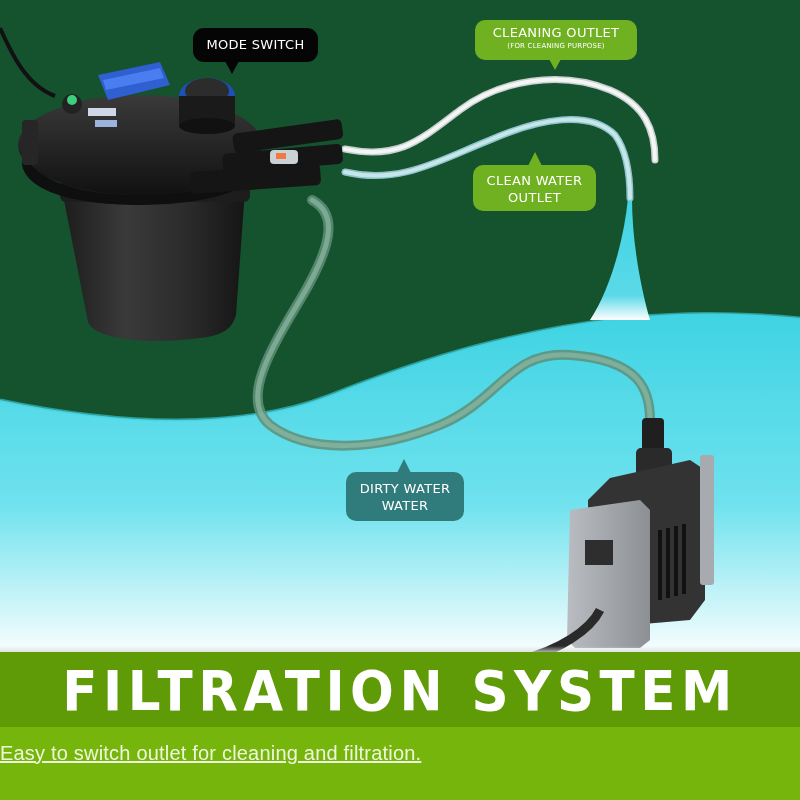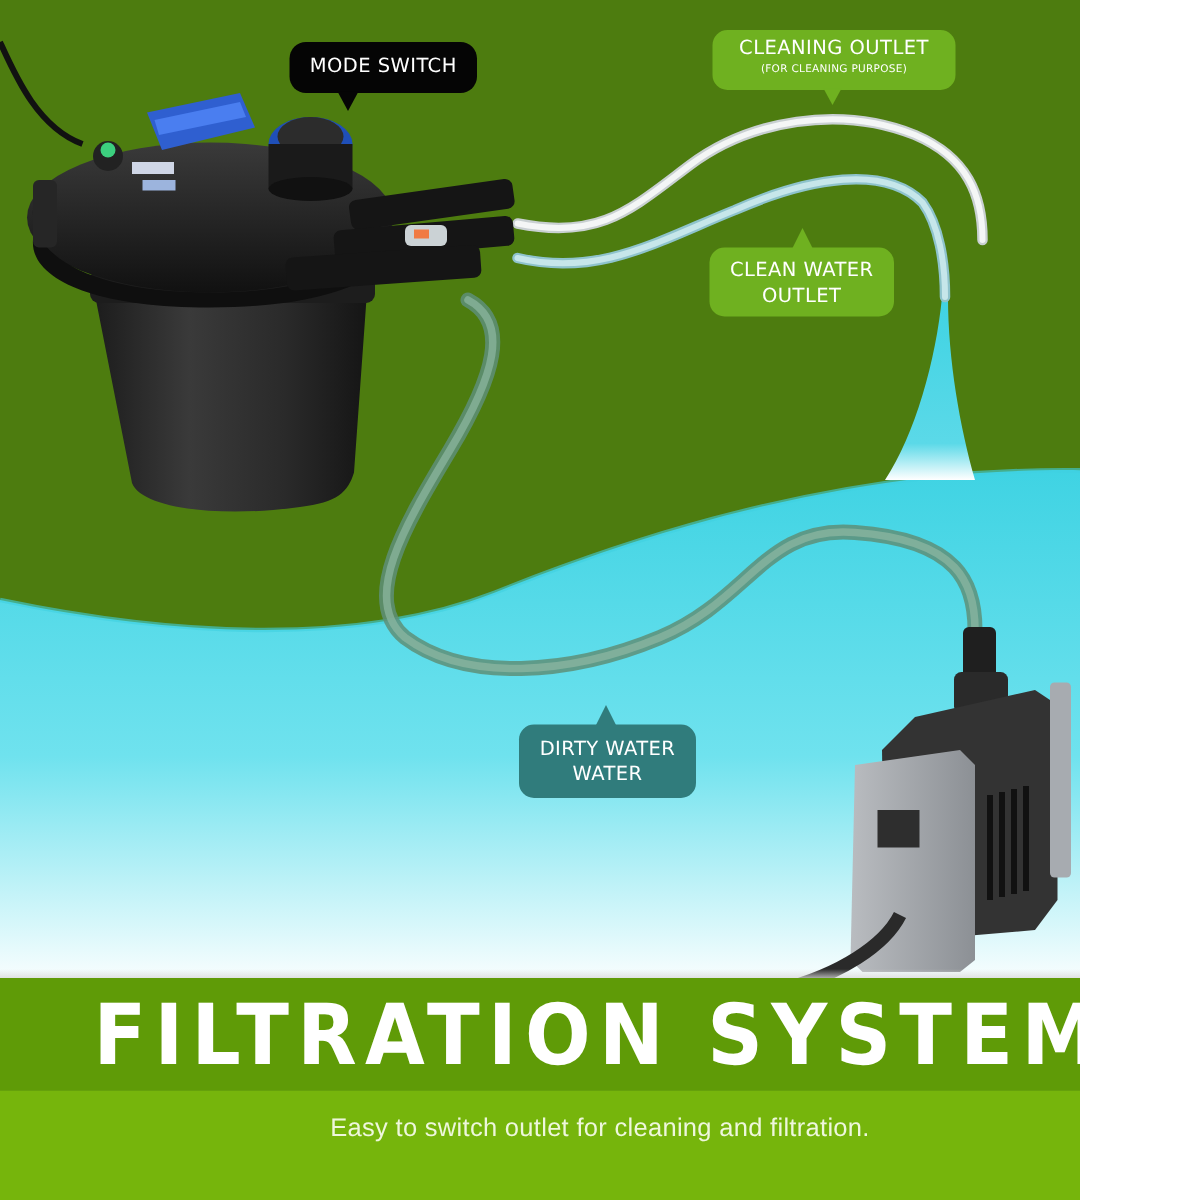--- a/index.html
+++ b/index.html
@@ -1,38 +1,38 @@
 <!DOCTYPE html>
 <html><head>
 <meta charset="utf-8">
 <style>
   html, body { margin:0; padding:0; }
   body { width:800px; height:800px; overflow:hidden; background:#ffffff; font-family:"DejaVu Sans", sans-serif; }
-  .canvas { position:relative; width:720px; height:800px; overflow:hidden; background:#4d7c0f; }
+  .canvas { position:relative; width:800px; height:800px; overflow:hidden; background:#14532d; }
   .scene { position:absolute; left:0; top:0; width:800px; height:660px; }
   .callout { position:absolute; color:#fff; text-align:center; border-radius:10px; line-height:1.15; }
   .callout .main { font-size:13px; letter-spacing:0.3px; display:block; }
   .callout .sub { font-size:7px; letter-spacing:0.2px; display:block; margin-top:1px; }
   .callout .tail { position:absolute; width:0; height:0; }
   .mode { left:193px; top:28px; width:125px; height:34px; background:#050505; border-radius:11px; }
   .mode .main { line-height:34px; font-size:13px; }
   .mode .tail { left:32px; bottom:-12px; border-left:7px solid transparent; border-right:7px solid transparent; border-top:13px solid #050505; }
   .cleaning { left:475px; top:20px; width:162px; height:40px; background:#6fb120; }
   .cleaning .main { padding-top:6px; font-size:13px; }
   .cleaning .tail { left:74px; bottom:-10px; border-left:6px solid transparent; border-right:6px solid transparent; border-top:11px solid #6fb120; }
   .clean { left:473px; top:165px; width:123px; height:46px; background:#6fb120; }
   .clean .main { padding-top:7px; font-size:13px; line-height:17px; }
   .clean .tail { left:55px; top:-13px; border-left:7px solid transparent; border-right:7px solid transparent; border-bottom:14px solid #6fb120; }
-  .dirty { left:346px; top:472px; width:118px; height:49px; background:#307c7c;margin-top:11px; }
+  .dirty { left:346px; top:472px; width:118px; height:49px; background:#307c7c; }
   .dirty .main { padding-top:8px; font-size:13px; line-height:17px; }
   .dirty .tail { left:51px; top:-13px; border-left:7px solid transparent; border-right:7px solid transparent; border-bottom:14px solid #307c7c; }
   .band-top { position:absolute; left:0; top:652px; width:800px; height:75px; background:#5f9b07; }
   .band-bottom { position:absolute; left:0; top:727px; width:800px; height:73px; background:#76b50c; }
   .headline { position:absolute; left:0; top:652px; width:800px; height:75px; line-height:78px; text-align:center; color:#fff; font-family:"DejaVu Sans", sans-serif; font-weight:bold; font-size:56px; letter-spacing:6px; transform:scaleX(0.92); }
-  .subline { position:absolute; left:0; top:742px; width:800px; text-align:center; color:#eef7dc; font-size:17px; letter-spacing:0.2px; font-family:"Liberation Sans", sans-serif; }
+  .subline { position:absolute; left:0; top:742px; width:800px; color:#eef7dc; font-size:20px; letter-spacing:0.2px; font-family:"Liberation Sans", sans-serif;text-decoration:underline; }
   .shadow-line { position:absolute; left:0; top:646px; width:800px; height:8px; background:linear-gradient(#ffffff00, #d8d8d8); }
 </style>
 </head>
 <body>
 
 <div class="canvas">
 
   <svg class="scene" viewBox="0 0 800 660" width="800" height="660">
     <defs>
       <linearGradient id="waterGrad" x1="0" y1="0" x2="0" y2="1">

